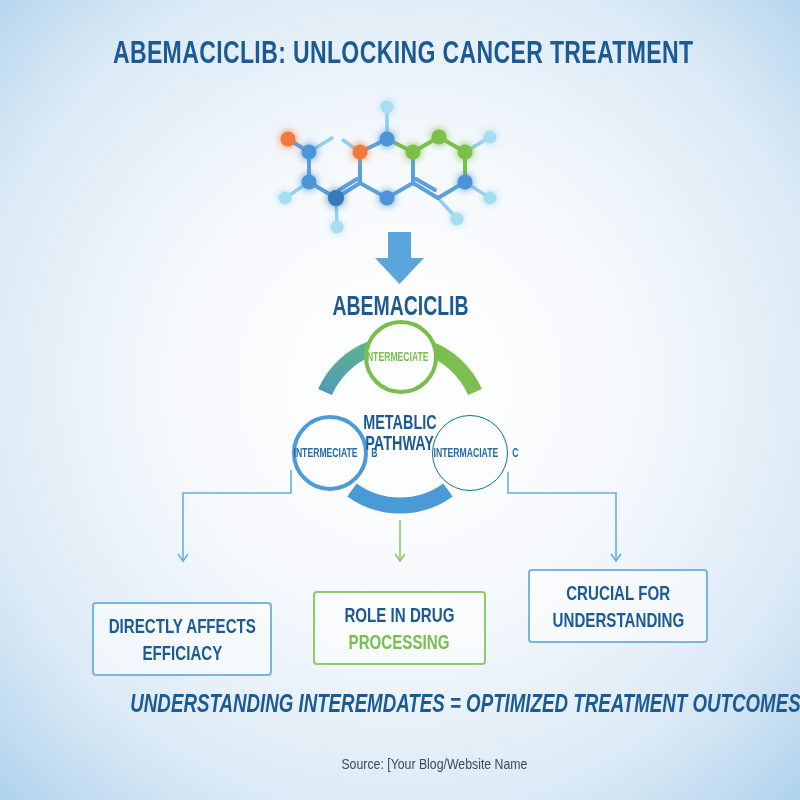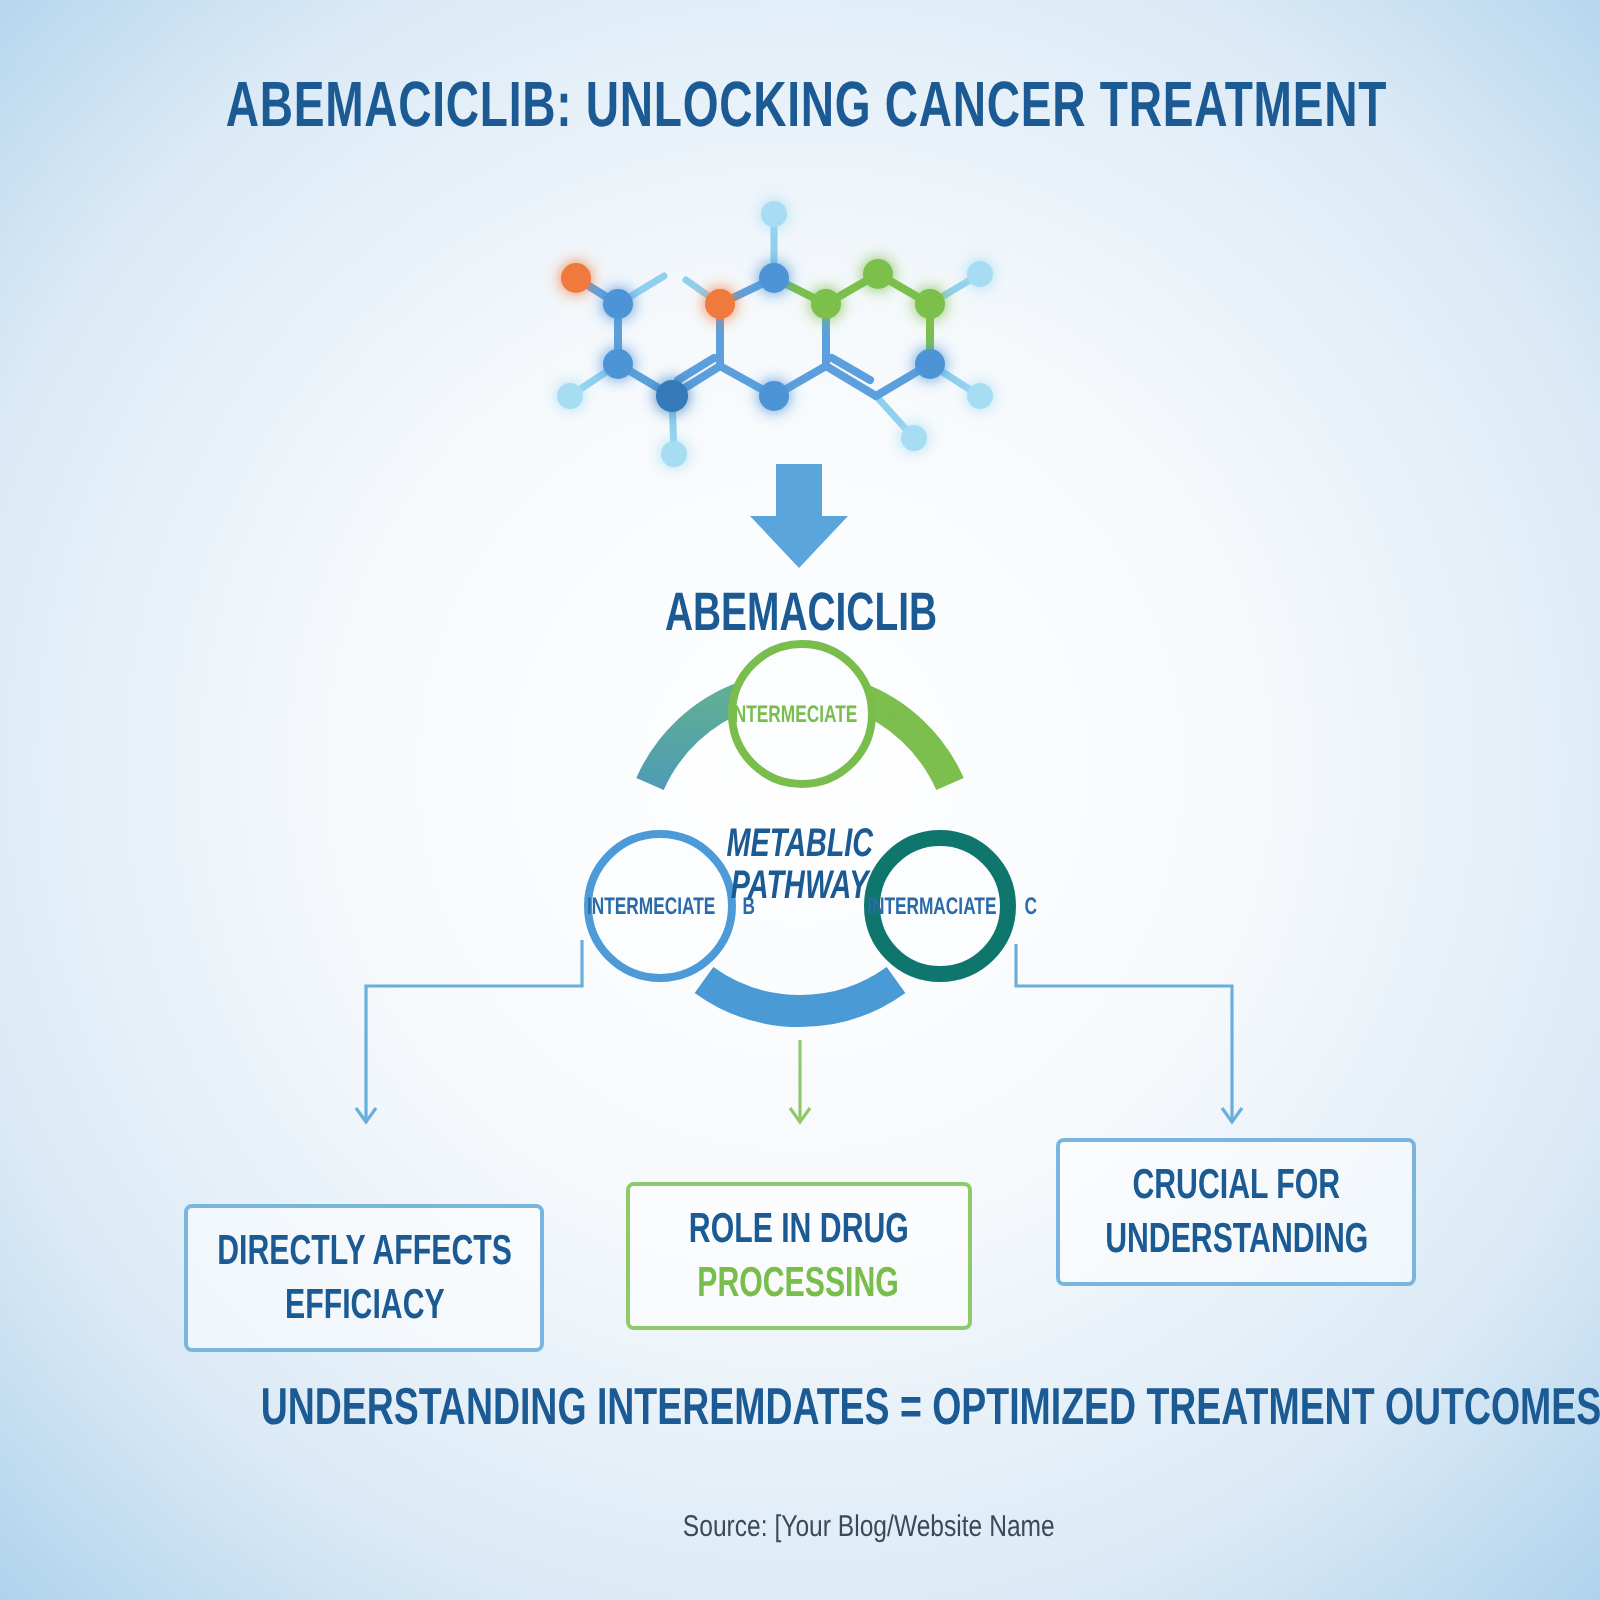--- a/index.html
+++ b/index.html
@@ -24,34 +24,34 @@
   #drug-label { top: 291px; font-size: 27px; color: #1c5a94; }
   #pathway-svg { position: absolute; left: 0; top: 300px; width: 800px; height: 280px; }
   .node-circle {
     position: absolute; border-radius: 50%; background: #fbfdff;
     box-sizing: border-box; text-align: center; display: flex;
     flex-direction: row; align-items: center; justify-content: center;
   }
   .node-circle .cond { font-size: 12px; line-height: 19px; transform: scaleX(0.72); }
   #node-a { left: 364px; top: 320px; width: 74px; height: 74px; border: 4px solid #79bd4c; color: #79bd4c; }
   #node-b { left: 292px; top: 415px; width: 76px; height: 76px; border: 4px solid #4d9ad8; color: #2a6aa8; }
-  #node-c { left: 432px; top: 415px; width: 76px; height: 76px; border: 8px solid #0f766e; color: #2a6aa8; }
-  #center-label { position: absolute; left: 340px; top: 412px; width: 120px; text-align: center; color: #1c5a94; font-size: 20px; line-height: 21px; font-style: italic; }
+  #node-c { left: 432px; top: 415px; width: 76px; height: 76px; border: 1px solid #0f766e; color: #2a6aa8; }
+  #center-label { position: absolute; left: 340px; top: 412px; width: 120px; text-align: center; color: #1c5a94; font-size: 20px; line-height: 21px; }
   .outcome-box {
     position: absolute; top: 569px; height: 74px; box-sizing: border-box;
     border: 2px solid #7ab5e0; border-radius: 4px;
     background: rgba(255,255,255,0.55);
     display: flex; flex-direction: column; align-items: center; justify-content: center;
     color: #1c5a94; font-size: 21px; line-height: 27px;
   }
   #box-1 { left: 92px; width: 180px; margin-top: 33px; }
   #box-2 { left: 313px; width: 173px; border-color: #8fc96a; margin-top: 22px; }
   #box-3 { left: 528px; width: 180px; }
   #box-2 .green { color: #79bd4c; }
-  #tagline { top: 688px; font-size: 26px; color: #1c5a94; }
+  #tagline { top: 688px; font-size: 26px; color: #1c5a94; font-style: italic; }
   #source { top: 755px; font-size: 15px; color: #3b4a5a; padding-left: 34px; }
   #source .cond { font-weight: normal; transform: scaleX(0.82); }
 </style>
 </head>
 <body>
 
 <div id="title" class="abs center-x">
   <span class="cond">ABEMACICLIB: UNLOCKING CANCER TREATMENT</span>
 </div>
 

